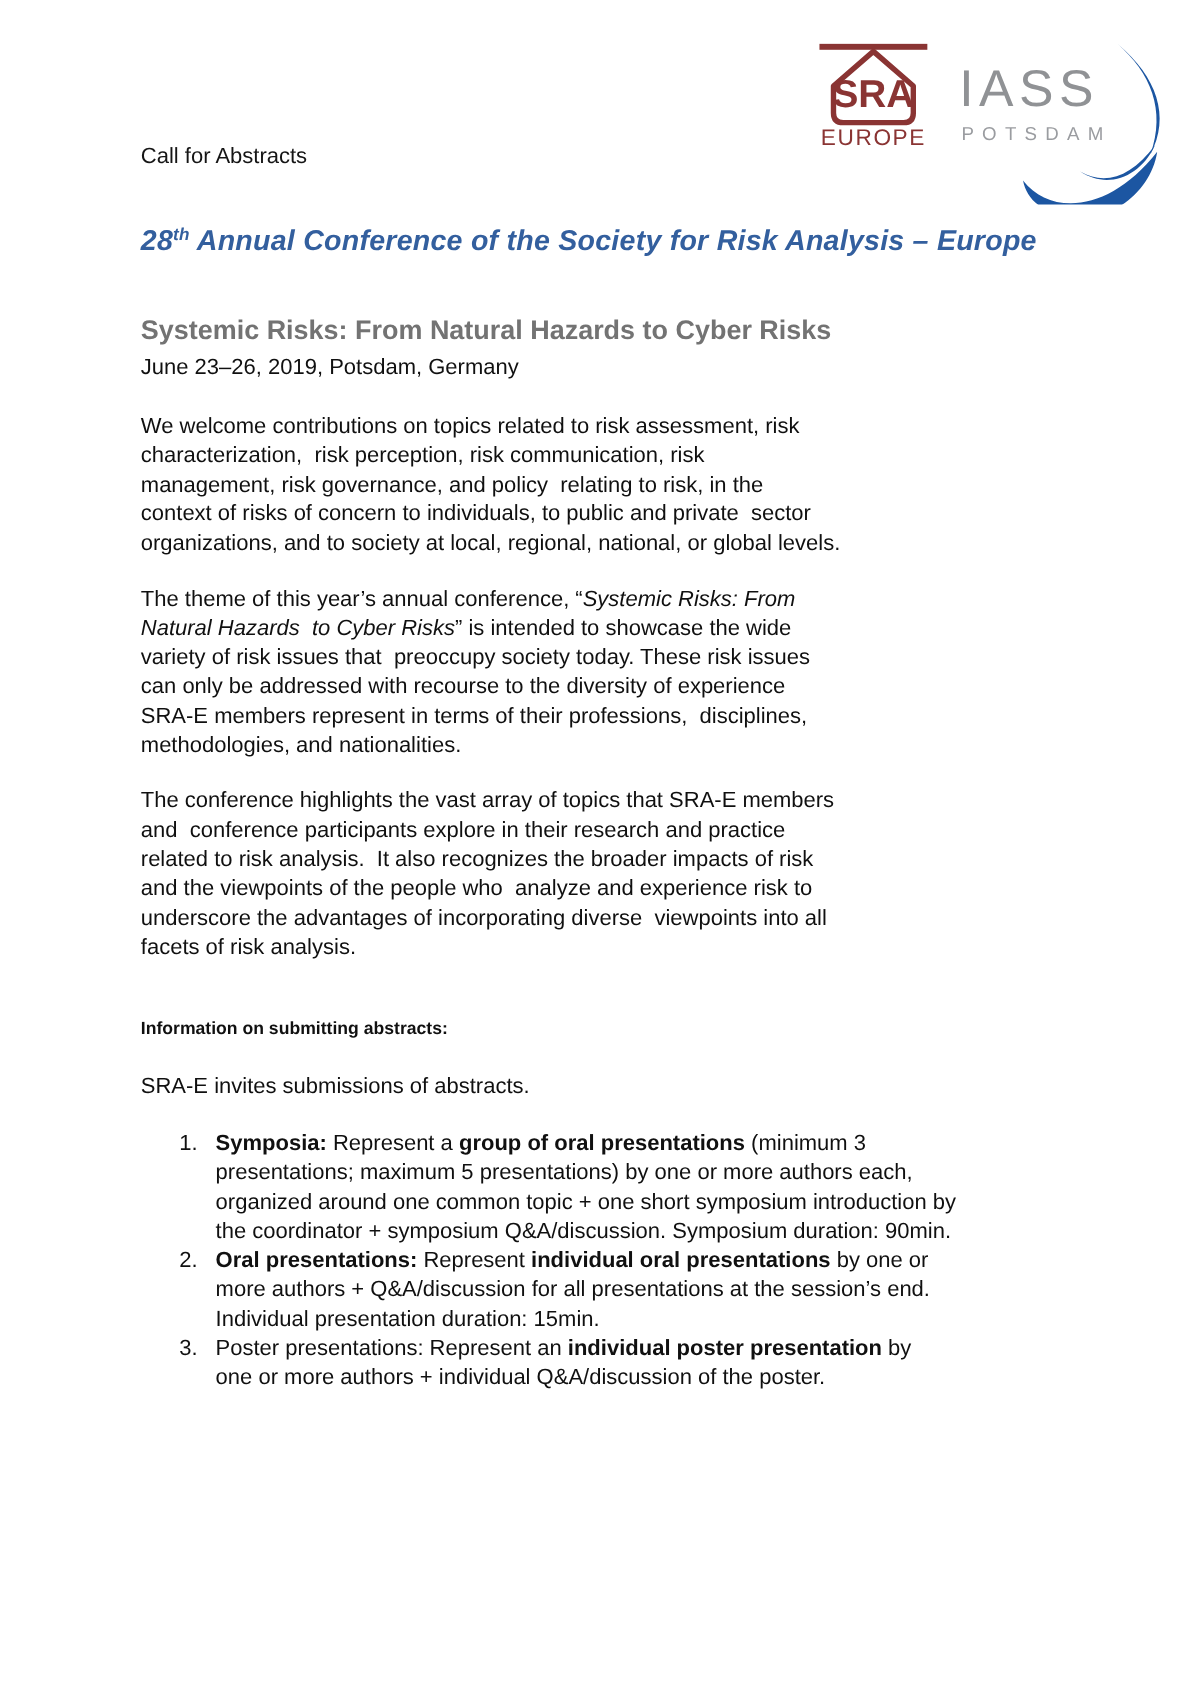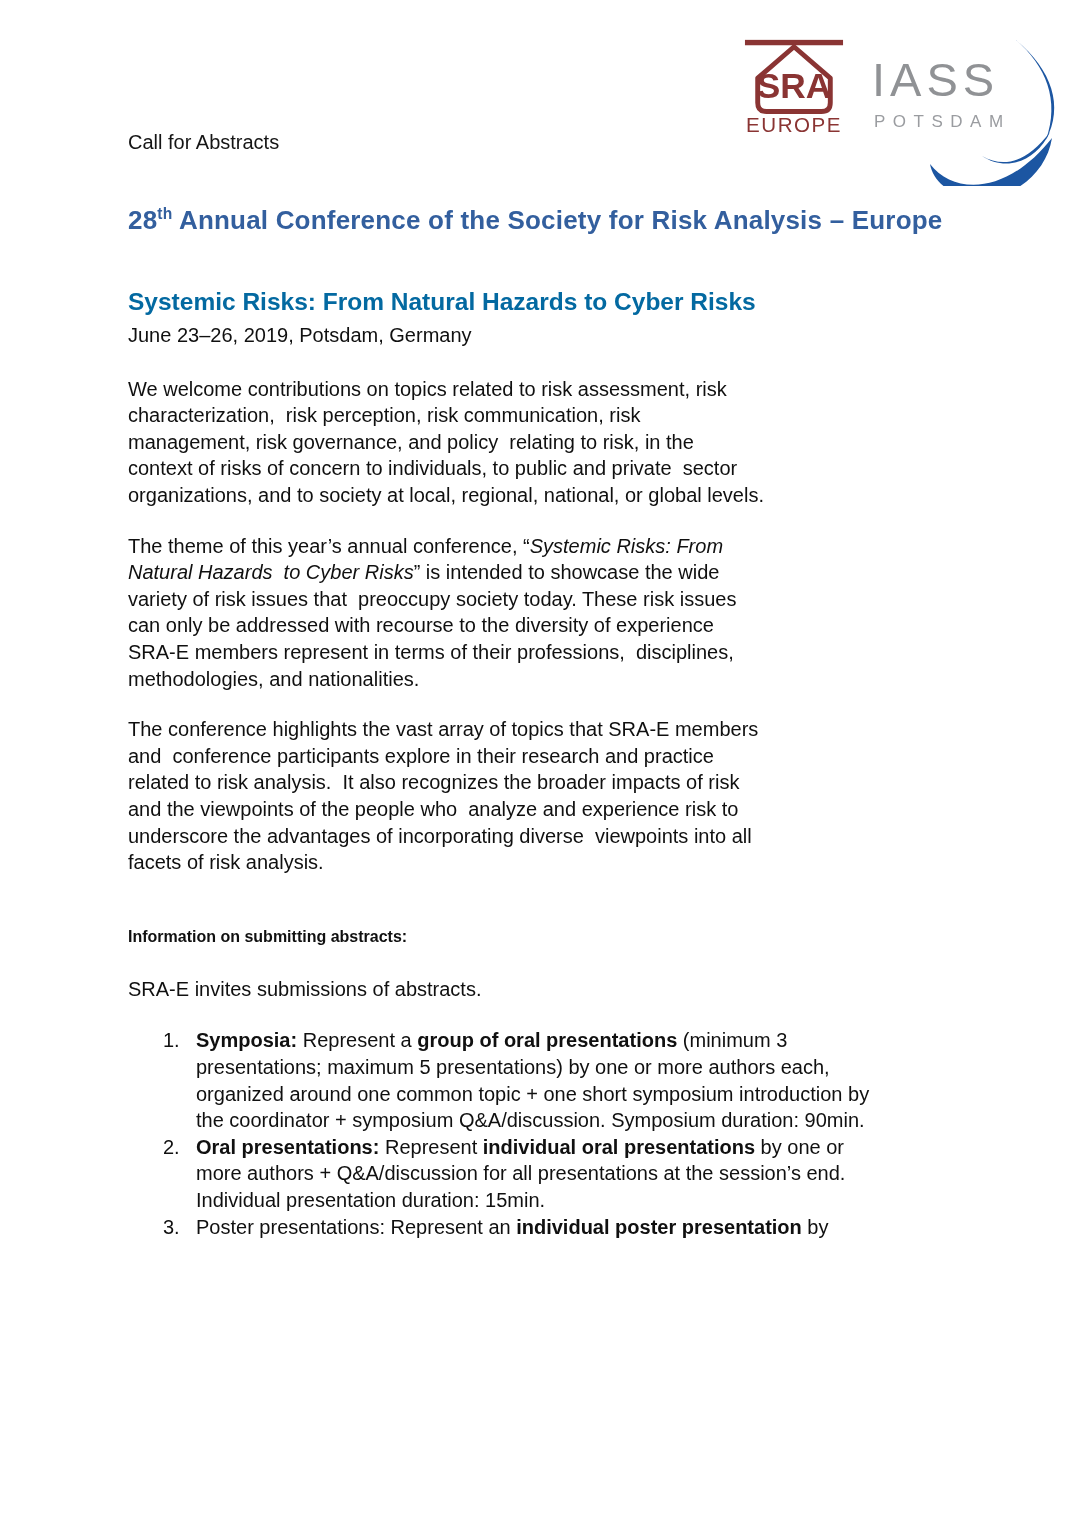--- a/index.html
+++ b/index.html
@@ -18,28 +18,29 @@
     margin-top:130px;
     font-size:20px; line-height:24px; color:#151515;
   }
 
   .main-title {
     margin-top:44px;
     font-size:26px; line-height:32px;
     font-weight:bold;
     color:#335f9e;
     letter-spacing:0.2px;
+    font-style:italic;
   }
   .main-title sup { font-size:60%; vertical-align:super; }
 
   .theme-title {
     margin-top:52px;
     font-size:24.5px; line-height:28px;
     font-weight:bold;
-    color:#0369a1;
+    color:#737373;
   }
   .date-line { margin-top:6px; font-size:20px; line-height:26px; }
 
   .body-par {
     font-size:20px; line-height:26.6px;
     white-space:pre-wrap;
   }
   .p1 { margin-top:28px; }
   .p2 { margin-top:24px; }
   .p3 { margin-top:24px; }
@@ -114,18 +115,18 @@
       <div class="format-item">
         <span class="format-num">1.</span>
         <span class="format-text"><span style="font-weight: bold;">Symposia:</span><span> Represent a </span><span style="font-weight: bold;">group of oral presentations</span><span> (minimum 3</span><br><span>presentations; maximum 5 presentations) by one or more authors each,</span><br><span>organized around one common topic + one short symposium introduction by</span><br><span>the coordinator + symposium Q&amp;A/discussion. Symposium duration: 90min.</span></span>
       </div>
       <div class="format-item">
         <span class="format-num">2.</span>
         <span class="format-text"><span style="font-weight: bold;">Oral presentations:</span><span> Represent </span><span style="font-weight: bold;">individual oral presentations</span><span> by one or</span><br><span>more authors + Q&amp;A/discussion for all presentations at the session’s end.</span><br><span>Individual presentation duration: 15min.</span></span>
       </div>
       <div class="format-item">
         <span class="format-num">3.</span>
-        <span class="format-text"><span style="font-weight: normal;">Poster presentations:</span><span> Represent an </span><span style="font-weight: bold;">individual poster presentation</span><span> by</span><br></span>
+        <span class="format-text"><span style="font-weight: normal;">Poster presentations:</span><span> Represent an </span><span style="font-weight: bold;">individual poster presentation</span><span> by</span><br><span>one or more authors + individual Q&amp;A/discussion of the poster.</span></span>
       </div>
     </div>
 
   </div>
 </div>
 
 </body></html>

